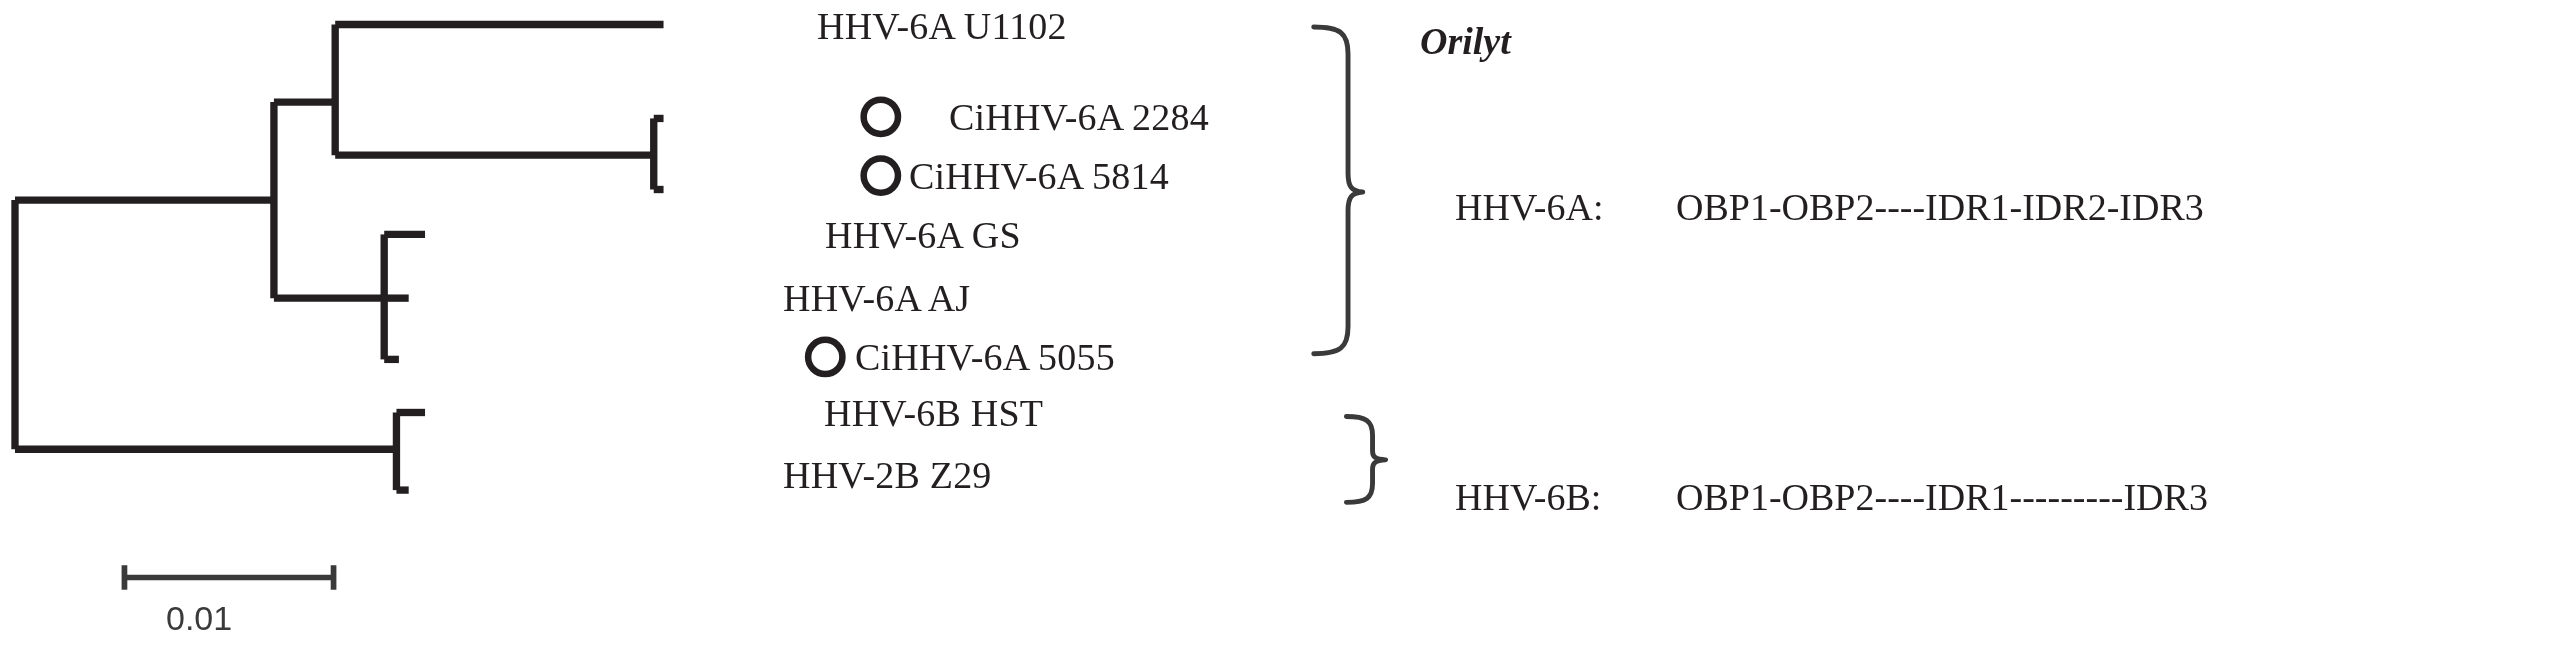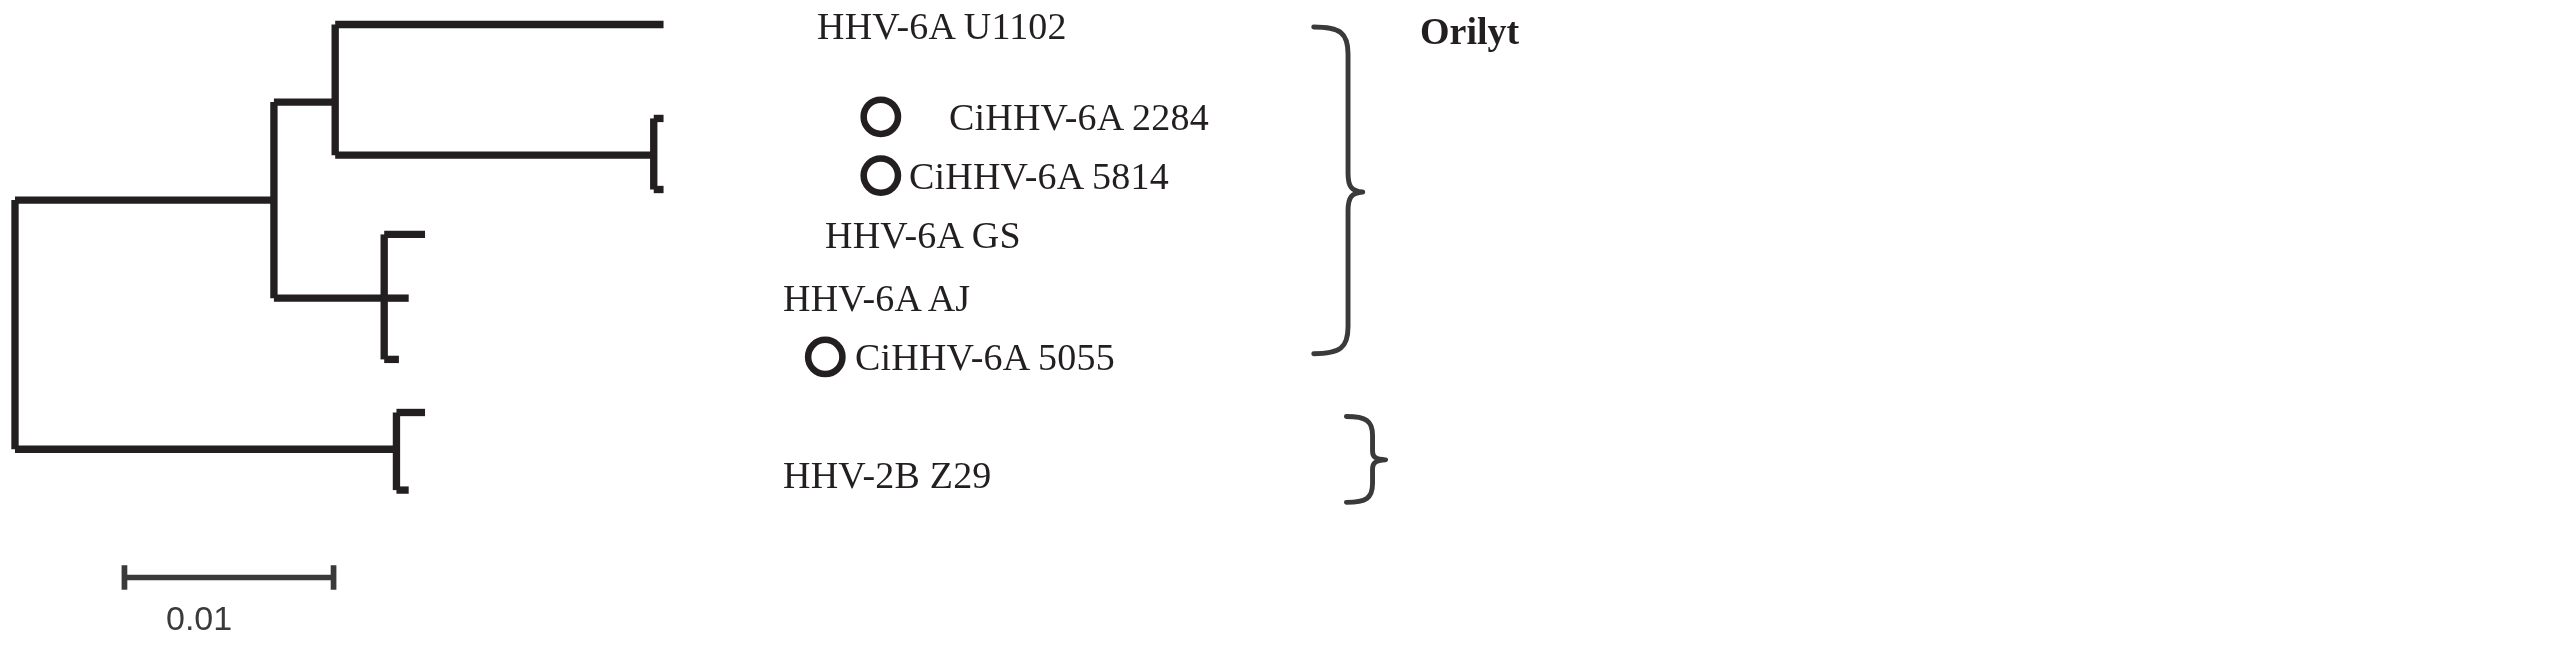--- a/index.html
+++ b/index.html
@@ -129,24 +129,31 @@
   <div class="tip-label" style="left:949px; top:98px;">CiHHV-6A 2284</div>
 
   <div class="tip-label" style="left:909px; top:157px;">CiHHV-6A 5814</div>
 
   <div class="tip-label" style="left:825px; top:216px;">HHV-6A GS</div>
 
   <div class="tip-label" style="left:783px; top:279px;text-align:right;">HHV-6A AJ</div>
 
   <div class="tip-label" style="left:855px; top:338px;">CiHHV-6A 5055</div>
 
+  <div class="tip-label" style="left:824px; top:394px;">HHV-6B HST</div>
 
   <div class="tip-label" style="left:783px; top:456px;">HHV-2B Z29</div>
 
   <div class="scale-label" style="left:166px; top:601px;">0.01</div>
 
-  <div class="annot-title" style="left:1420px; top:12px;">Orilyt</div>
+  <div class="annot-title" style="left:1420px; top:22px;font-style:italic;">Orilyt</div>
+
+  <div class="annot-row" style="left:1417px; top:150px;">
+    <span style="display:inline-block; width:221px;">HHV-6A:</span><span>OBP1-OBP2----IDR1-IDR2-IDR3</span>
+  </div>
 
 
-
+  <div class="annot-row" style="left:1417px; top:440px;">
+    <span style="display:inline-block; width:221px;">HHV-6B:</span><span>OBP1-OBP2----IDR1---------IDR3</span>
+  </div>
 
 </div>
 
 
 </body></html>

